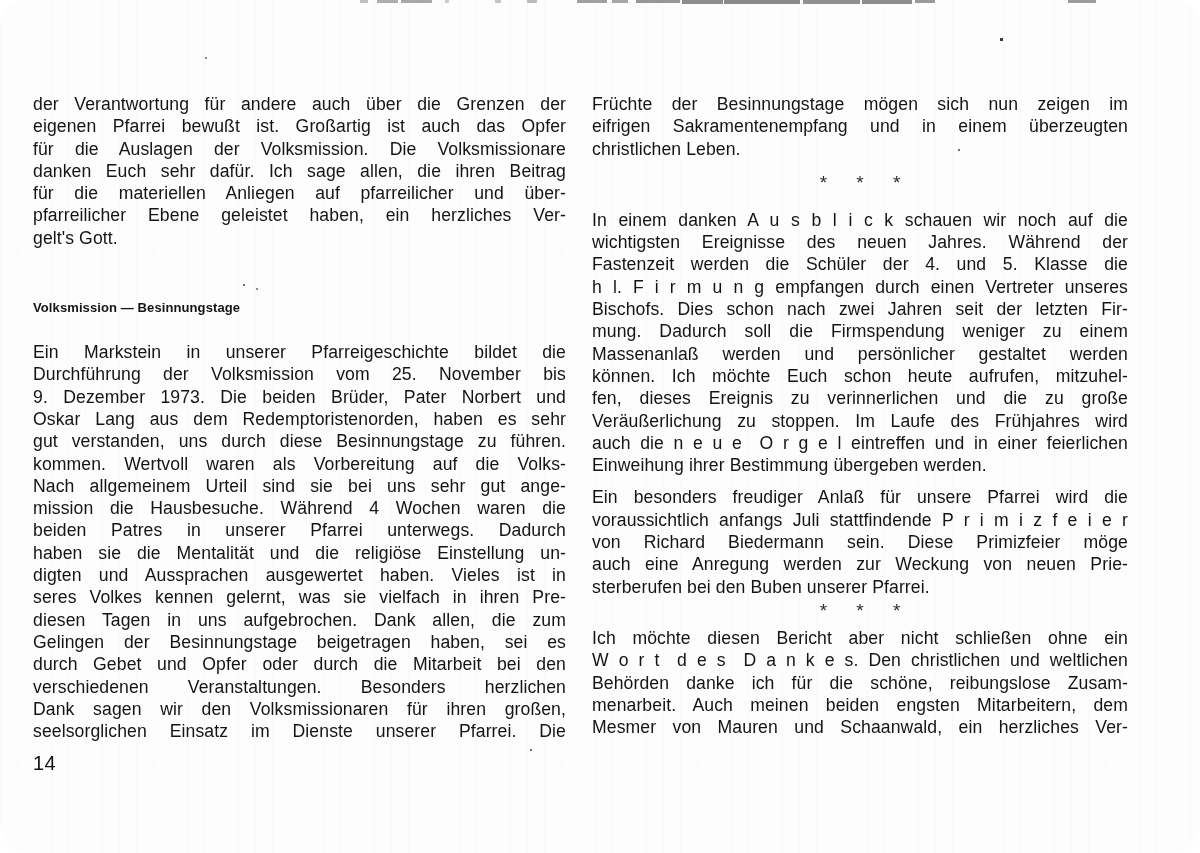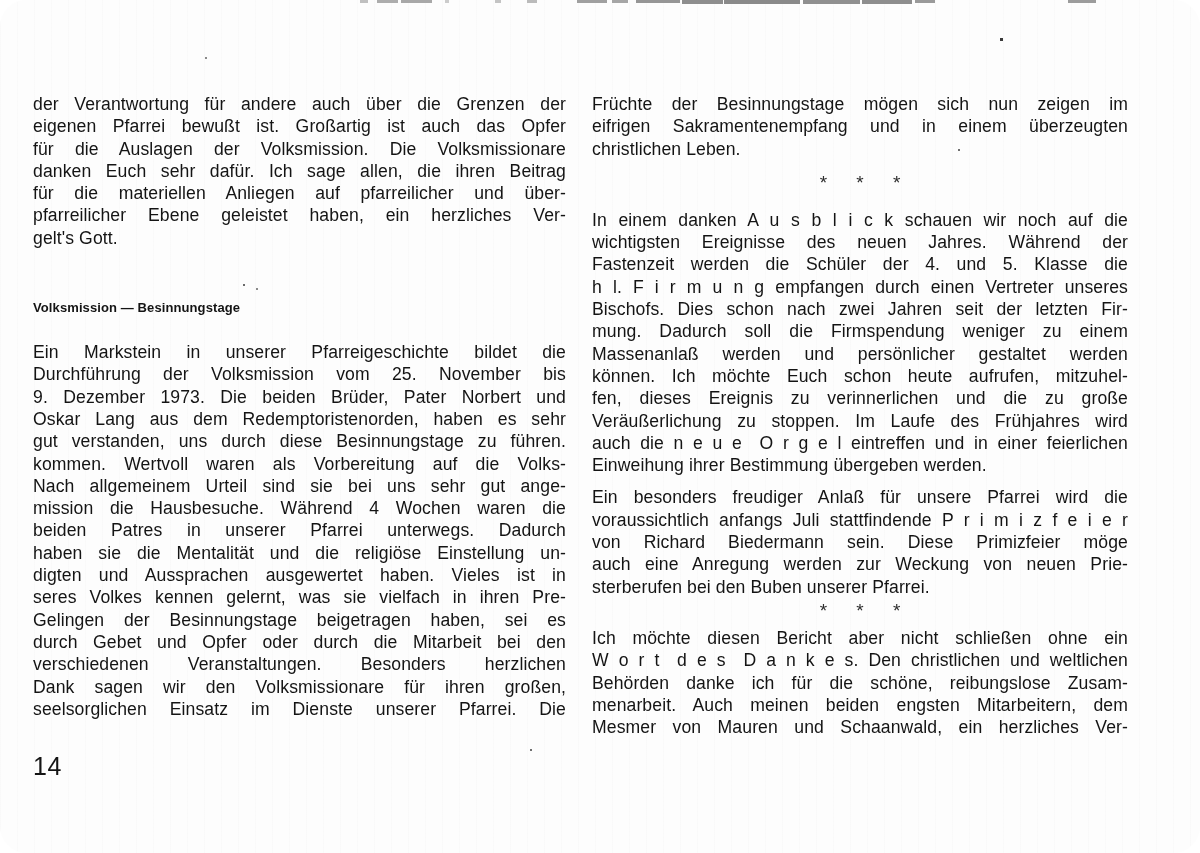--- a/index.html
+++ b/index.html
@@ -57,21 +57,21 @@
   .sep1 { margin-top: 13px; }
   .sep2 { margin-top: 3px; }
   .rc-p2 { margin-top: 16px; }
   .rc-p3 { margin-top: 10px; }
   .rc-p4 { margin-top: 6px; }
 
   .page-number {
     position: absolute;
     left: 33px;
     top: 752px;
-    font-size: 25px;
+    font-size: 20px;
     letter-spacing: 0.5px;
   }
 
   
   .artifact {
     position: absolute;
     top: 0;
     height: 3px;
     background: #a0a0a0;
   }
@@ -129,24 +129,25 @@
         <div class="tline">9. Dezember 1973. Die beiden Brüder, Pater Norbert und</div>
         <div class="tline">Oskar Lang aus dem Redemptoristenorden, haben es sehr</div>
         <div class="tline">gut verstanden, uns durch diese Besinnungstage zu führen.</div>
         <div class="tline">kommen. Wertvoll waren als Vorbereitung auf die Volks-</div>
         <div class="tline">Nach allgemeinem Urteil sind sie bei uns sehr gut ange-</div>
         <div class="tline">mission die Hausbesuche. Während 4 Wochen waren die</div>
         <div class="tline">beiden Patres in unserer Pfarrei unterwegs. Dadurch</div>
         <div class="tline">haben sie die Mentalität und die religiöse Einstellung un-</div>
         <div class="tline">digten und Aussprachen ausgewertet haben. Vieles ist in</div>
         <div class="tline">seres Volkes kennen gelernt, was sie vielfach in ihren Pre-</div>
+        <div class="tline">diesen Tagen in uns aufgebrochen. Dank allen, die zum</div>
         <div class="tline">Gelingen der Besinnungstage beigetragen haben, sei es</div>
         <div class="tline">durch Gebet und Opfer oder durch die Mitarbeit bei den</div>
         <div class="tline">verschiedenen Veranstaltungen. Besonders herzlichen</div>
-        <div class="tline">Dank sagen wir den Volksmissionare für ihren großen,</div>
+        <div class="tline">Dank sagen wir den Volksmissionaren für ihren großen,</div>
         <div class="tline">seelsorglichen Einsatz im Dienste unserer Pfarrei. Die</div>
       </div>
   </div>
 
   <div class="column col-right">
     <div class="paragraph rc-p1">
         <div class="tline">Früchte der Besinnungstage mögen sich nun zeigen im</div>
         <div class="tline">eifrigen Sakramentenempfang und in einem überzeugten</div>
         <div class="tline tline-last">christlichen Leben.</div>
       </div>

